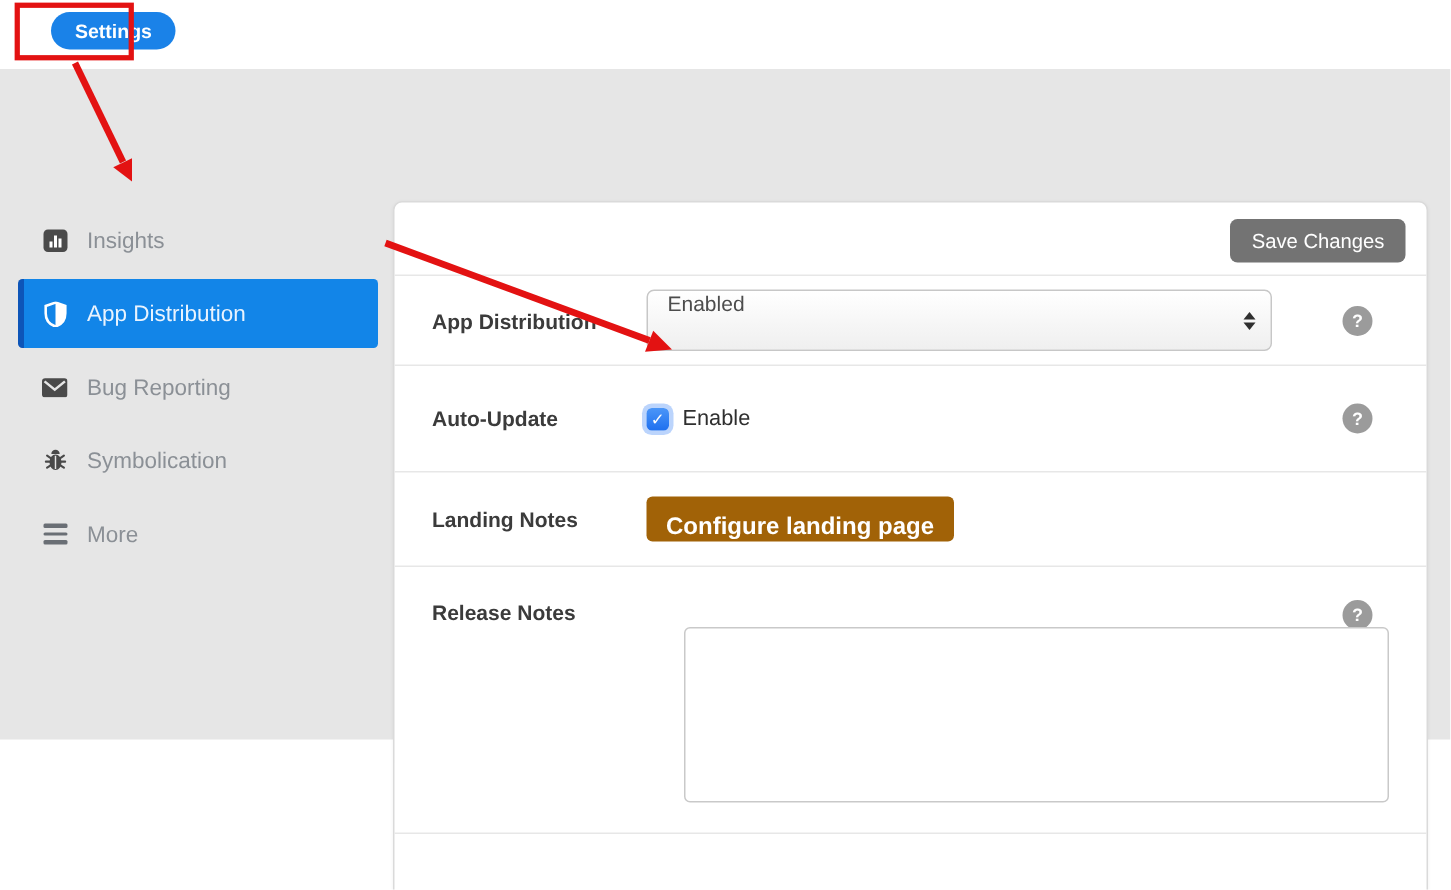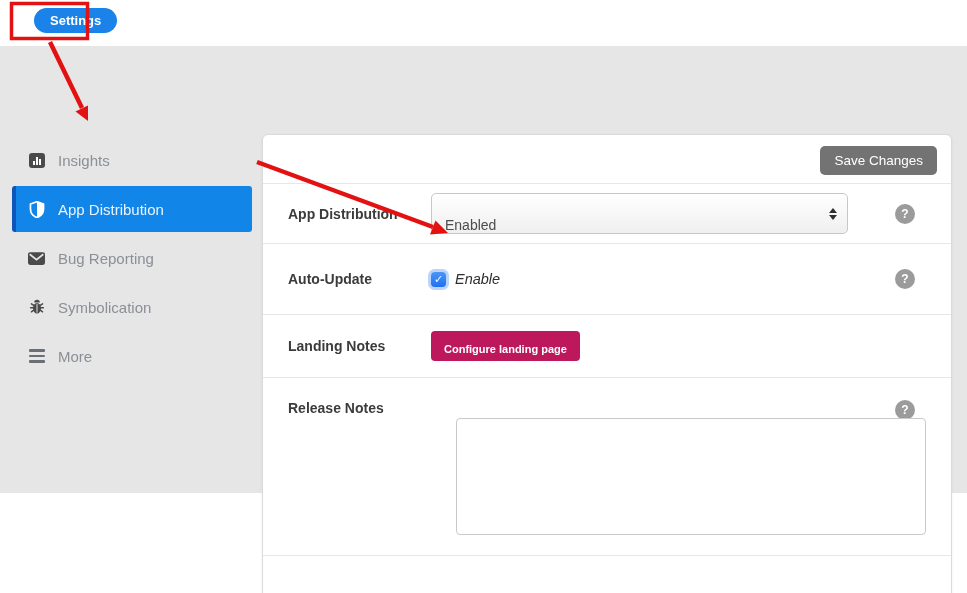--- a/index.html
+++ b/index.html
@@ -63,21 +63,21 @@
   }
 
   .row { position:relative; display:flex; align-items:center; border-bottom:1px solid #e7e7e7; }
   .row-label { width:168px; padding-left:25px; font-size:14px; font-weight:bold; color:#3b3b3b; flex:none; }
 
   .row-appdist { height:60px; }
   .fake-select {
     width:417px; height:41px; position:relative;
     background:linear-gradient(#ffffff,#efefef);
     border:1px solid #c7c7c7; border-radius:5px;
-    display:flex; align-items:flex-end; padding-left:13px;
+    display:flex; align-items:flex-start; padding-left:13px;
     font-size:14px; color:#4c4c4c; cursor:pointer;
   }
   .stepper { position:absolute; right:10px; top:50%; transform:translateY(-50%); display:flex; flex-direction:column; gap:2px; }
   .stepper i { display:block; width:0; height:0; border-left:4px solid transparent; border-right:4px solid transparent; }
   .stepper .up { border-bottom:5px solid #2f2f2f; }
   .stepper .down { border-top:5px solid #2f2f2f; }
 
   .help-badge {
     position:absolute; right:36px; top:50%; transform:translateY(-50%);
     width:20px; height:20px; border-radius:50%;
@@ -88,26 +88,26 @@
 
   .row-autoupdate { height:71px; }
   .checkbox {
     width:15px; height:15px; border-radius:3.5px;
     background:linear-gradient(#4b96f8,#1f70ef);
     box-shadow:0 0 0 3px rgba(77,142,247,0.38);
     color:#fff; font-size:11px; font-weight:bold;
     display:flex; align-items:center; justify-content:center;
     cursor:pointer; flex:none;
   }
-  .checkbox-label { margin-left:9px; font-size:14.5px; color:#2f2f2f;font-style:italic; }
+  .checkbox-label { margin-left:9px; font-size:14.5px; color:#2f2f2f; }
 
   .row-landing { height:63px; }
   .landing-btn {
     height:30px; padding:12px 13px;
-    background:#be185d; color:#fff; font-size:11px; font-weight:bold;
+    background:#a16207; color:#fff; font-size:16px; font-weight:bold;
     border:none; border-radius:4px; cursor:pointer;
   }
 
   .row-release { height:178px; display:block; }
   .row-release .row-label { position:absolute; left:0; top:22px; }
   .row-release .help-badge { top:22px; transform:none; }
   .release-textarea {
     position:absolute; left:193px; top:40px; width:470px; height:117px;
     border:1px solid #c9c9c9; border-radius:4px;
     resize:none; font-family:"Liberation Sans","DejaVu Sans",sans-serif; font-size:13px; padding:8px;

